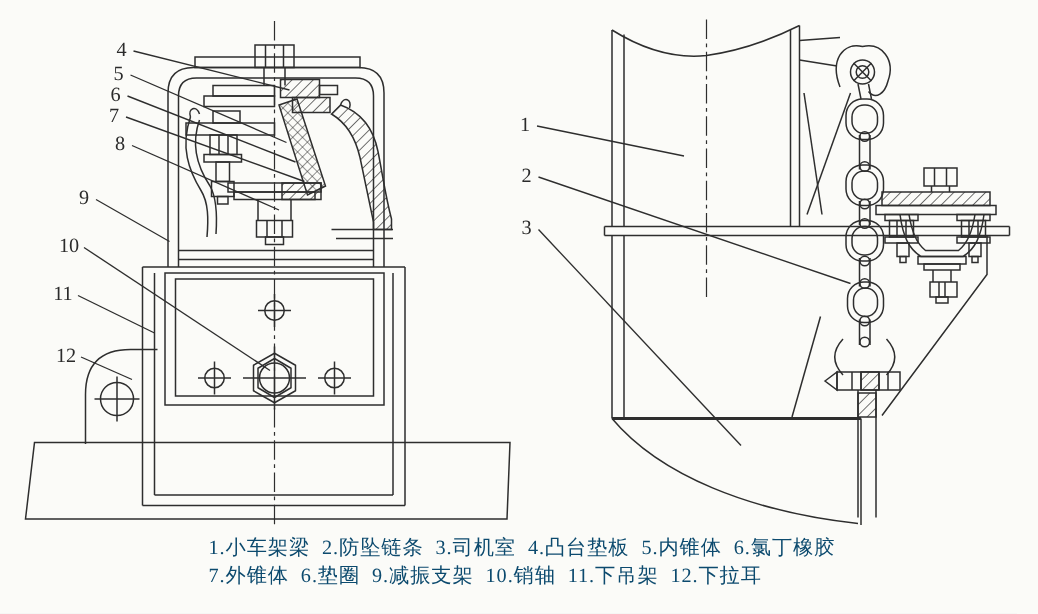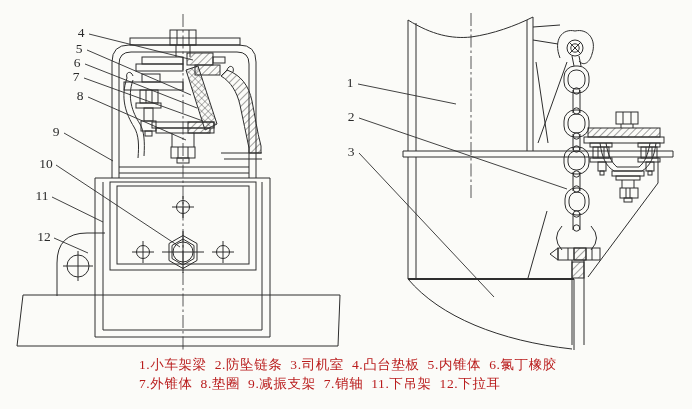--- a/index.html
+++ b/index.html
@@ -10,21 +10,21 @@
   .stage{
     position:relative;
     width:692px;height:409px;
     background:#fbfbf8;
     overflow:hidden;
   }
   .stage svg{position:absolute;left:0;top:0;}
   .caption{
     position:absolute;
     left:139px;
-    color:#b91c1c;
+    color:#0c4a6e;
     font-size:13.5px;
     letter-spacing:0.6px;
     white-space:pre;
     line-height:19px;
   }
   .caption.l1{top:355px;}
   .caption.l2{top:374px;}
   text.callout{
     font-family:"Liberation Serif", serif;
     font-size:13.5px;
@@ -278,15 +278,15 @@
     <text class="callout" x="46" y="168" text-anchor="middle">10</text>
     <text class="callout" x="42" y="200" text-anchor="middle">11</text>
     <text class="callout" x="44" y="241" text-anchor="middle">12</text>
     <text class="callout" x="350" y="87" text-anchor="middle">1</text>
     <text class="callout" x="351" y="121" text-anchor="middle">2</text>
     <text class="callout" x="351" y="156" text-anchor="middle">3</text>
   </g>
 </svg>
 
   <div class="caption l1">1.小车架梁  2.防坠链条  3.司机室  4.凸台垫板  5.内锥体  6.氯丁橡胶</div>
-  <div class="caption l2">7.外锥体  8.垫圈  9.减振支架  7.销轴  11.下吊架  12.下拉耳</div>
+  <div class="caption l2">7.外锥体  6.垫圈  9.减振支架  10.销轴  11.下吊架  12.下拉耳</div>
 
 </div>
 
 </body></html>

